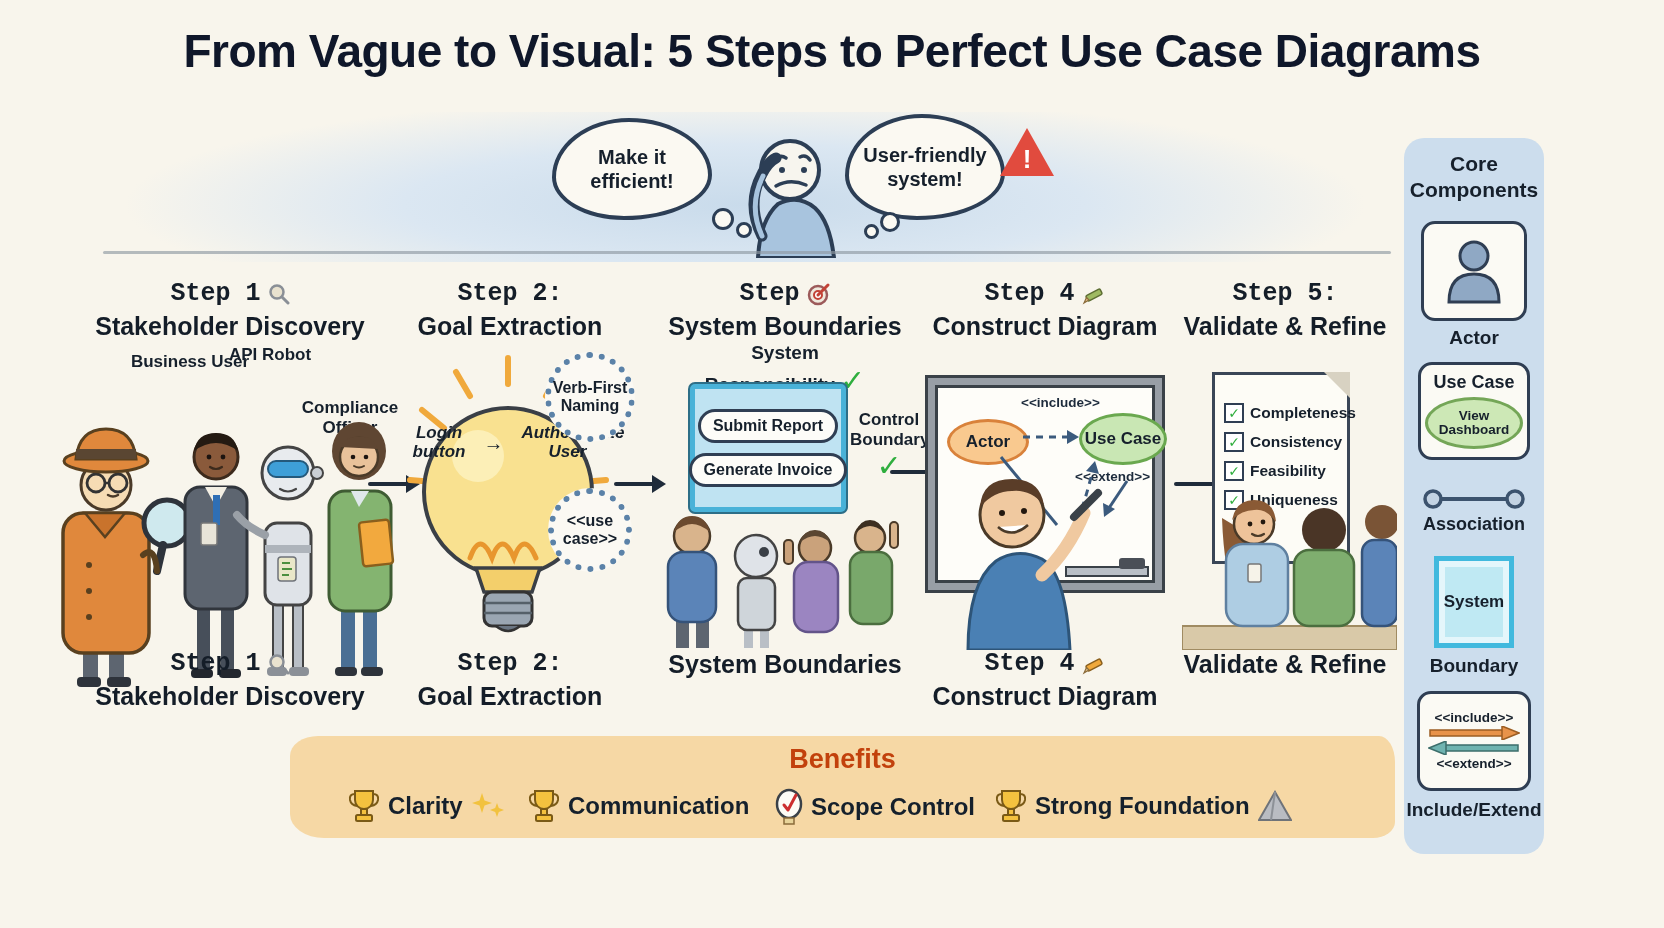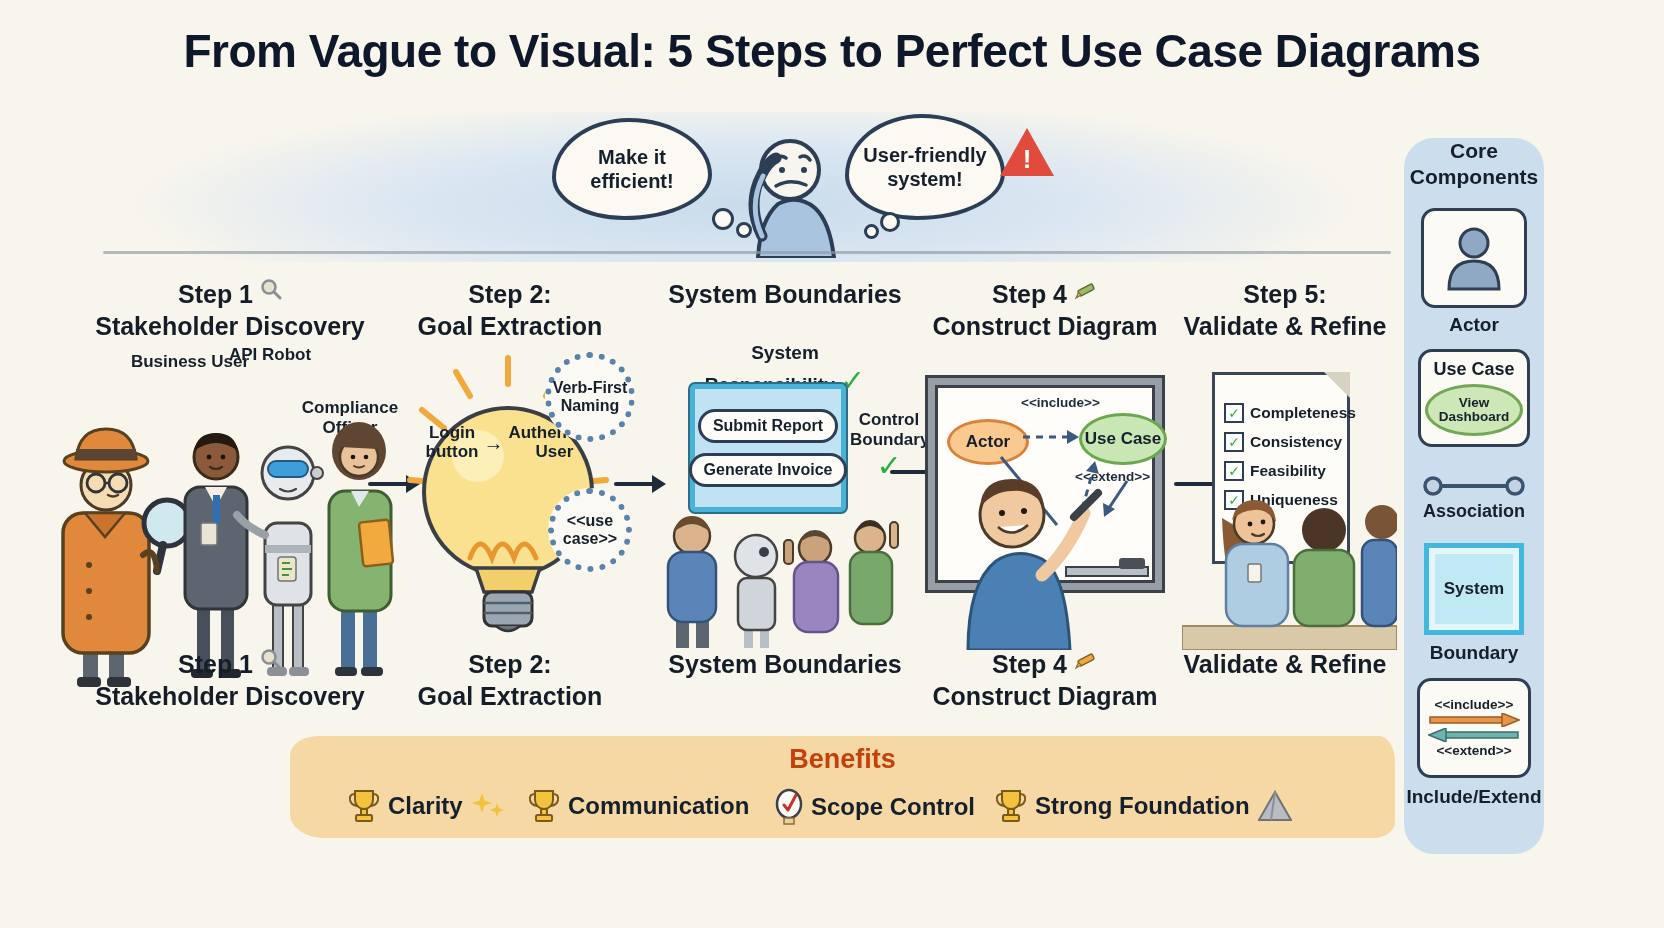--- a/index.html
+++ b/index.html
@@ -20,27 +20,27 @@
   .bdot{background:#fbf9f2;border:3px solid #2c3e55;border-radius:50%;}
   #warn{top:128px;left:1000px;width:54px;height:48px;
         background:#e14b3e;clip-path:polygon(50% 0,100% 100%,0 100%);
         display:flex;align-items:flex-end;justify-content:center;
         color:#fff;font-weight:800;font-size:26px;line-height:1;padding-bottom:4px;box-sizing:border-box;}
   #divider{top:251px;left:103px;width:1288px;height:3px;background:#8f99a3;opacity:.65;border-radius:2px;}
   
   .step-head,.step-foot{position:absolute;text-align:center;font-weight:700;font-size:25px;
                         color:#141d28;line-height:1.28;}
   .step-head{top:278px;} .step-foot{top:648px;}
-  .l1{display:flex;justify-content:center;gap:7px;}
+  .l1{display:flex;justify-content:center;align-items:center;gap:7px;font-family:Liberation Mono, monospace;}
   .ic{flex:0 0 auto;}
   
   .actor-label{position:absolute;text-align:center;font-weight:700;font-size:17px;line-height:1.15;}
   
-  #bulbText{top:424px;left:428px;width:170px;display:flex;align-items:center;justify-content:center;gap:5px;
-            font-weight:700;font-size:17px;line-height:1.1;text-align:center;}
+  #bulbText{top:424px;left:428px;width:170px;display:flex;align-items:center;justify-content:center;gap:18px;
+            font-weight:700;font-size:17px;line-height:1.1;text-align:center;font-style:italic;}
   .badge{position:absolute;border:6px dotted #5b82a8;background:#fbf9f3;border-radius:50%;
          display:flex;align-items:center;justify-content:center;text-align:center;
          font-weight:700;font-size:16px;line-height:1.1;box-sizing:border-box;}
   #badgeTop{top:352px;left:545px;width:90px;height:90px;}
   #badgeBot{top:488px;left:548px;width:84px;height:84px;}
   
   #sysResp{top:342px;left:700px;width:170px;text-align:center;font-weight:700;font-size:19px;line-height:1.15;}
   #sysBox{top:384px;left:690px;width:156px;height:128px;background:#bfe3f2;border:5px solid #49b2d8;
           border-radius:5px;box-shadow:0 0 0 2px #2d6e87;display:flex;flex-direction:column;
           align-items:center;justify-content:center;gap:10px;box-sizing:border-box;}
@@ -69,31 +69,31 @@
            display:flex;align-items:center;justify-content:center;color:#2fae3e;font-weight:800;font-size:14px;
            font-family:"DejaVu Sans",sans-serif;}
   .chk-lbl{font-weight:700;font-size:15.5px;white-space:nowrap;}
   
   #benefits{top:736px;left:290px;width:1105px;height:102px;background:#f6d8a5;
             border-radius:28px 16px 22px 34px / 20px 26px 16px 24px;}
   #benTitle{top:744px;left:290px;width:1105px;text-align:center;font-weight:700;font-size:27px;color:#c2410c;}
   .ben-item{position:absolute;top:788px;display:flex;align-items:center;gap:8px;
             font-weight:700;font-size:24px;color:#15202c;}
   
-  #sidebar{top:138px;left:1404px;width:140px;height:716px;background:#ccdded;border-radius:30px;
-           display:flex;flex-direction:column;align-items:center;box-sizing:border-box;}
+  #sidebar{top:138px;left:1404px;width:140px;height:716px;background:#ccdded;border-radius:20px;
+           display:flex;flex-direction:column;align-items:center;box-sizing:border-box;padding-top:13px;}
   #sbTitle{text-align:center;font-weight:700;font-size:21px;line-height:1.25;color:#16202c;}
   .sb-card{background:#fbfaf4;border:3.5px solid #2f3e53;border-radius:14px;
            display:flex;flex-direction:column;align-items:center;justify-content:center;box-sizing:border-box;}
   .sb-lbl{font-weight:700;font-size:19px;color:#16202c;text-align:center;}
   #sbUCtitle{font-weight:700;font-size:18px;margin-bottom:4px;}
   #sbUCoval{background:#cde8b6;border:3px solid #74a657;border-radius:50%;width:92px;height:46px;
             display:flex;align-items:center;justify-content:center;text-align:center;
             font-weight:700;font-size:13.5px;line-height:1.05;}
-  #sbSystem{width:100px;height:92px;background:#bfe9f3;border:5px solid #41b9de;
+  #sbSystem{width:80px;height:92px;background:#bfe9f3;border:5px solid #41b9de;
             box-shadow:inset 0 0 0 6px #e4f6fb;display:flex;align-items:center;justify-content:center;
             font-weight:700;font-size:17px;box-sizing:border-box;}
   .sb-ie-lbl{font-weight:700;font-size:13.5px;}
   .arrowline{stroke:#1f2b3a;stroke-width:4;fill:none;stroke-linecap:round;}
 </style>
 </head>
 <body>
 
 <div id="title" class="abs">From Vague to Visual: 5 Steps to Perfect Use Case Diagrams</div>
 
@@ -141,20 +141,28 @@
 </div>
 
 <div class="step-head" style="left:390px;width:240px;">
   <div class="l1">
       <span>Step 2:</span>
     </div>
   <div class="l2">Goal Extraction</div>
 </div>
 
 <div class="step-head" style="left:645px;width:280px;">
+  <div class="l1">
+      <span>Step</span>
+    <svg class="ic" width="24" height="24" viewBox="0 0 24 24">
+      <circle cx="11" cy="13" r="9" fill="#efe9dd" stroke="#9c5a5a" stroke-width="2.5"></circle>
+      <circle cx="11" cy="13" r="4" fill="#fff" stroke="#c24236" stroke-width="2"></circle>
+      <line x1="11" y1="13" x2="21" y2="3" stroke="#c24236" stroke-width="3" stroke-linecap="round"></line>
+    </svg>
+    </div>
   <div class="l2">System Boundaries</div>
 </div>
 
 <div class="step-head" style="left:920px;width:250px;">
   <div class="l1">
       <span>Step 4</span>
     <svg class="ic" width="24" height="22" viewBox="0 0 24 22">
       <rect x="4" y="9" width="16" height="6" rx="1.5" fill="#9fba62" stroke="#5d6e33" stroke-width="1.5" transform="rotate(-28 12 12)"></rect>
       <path d="M2 20 L7 17 L4.5 14.5 Z" fill="#e6c289" stroke="#8a6b3a" stroke-width="1.2"></path>
     </svg>

